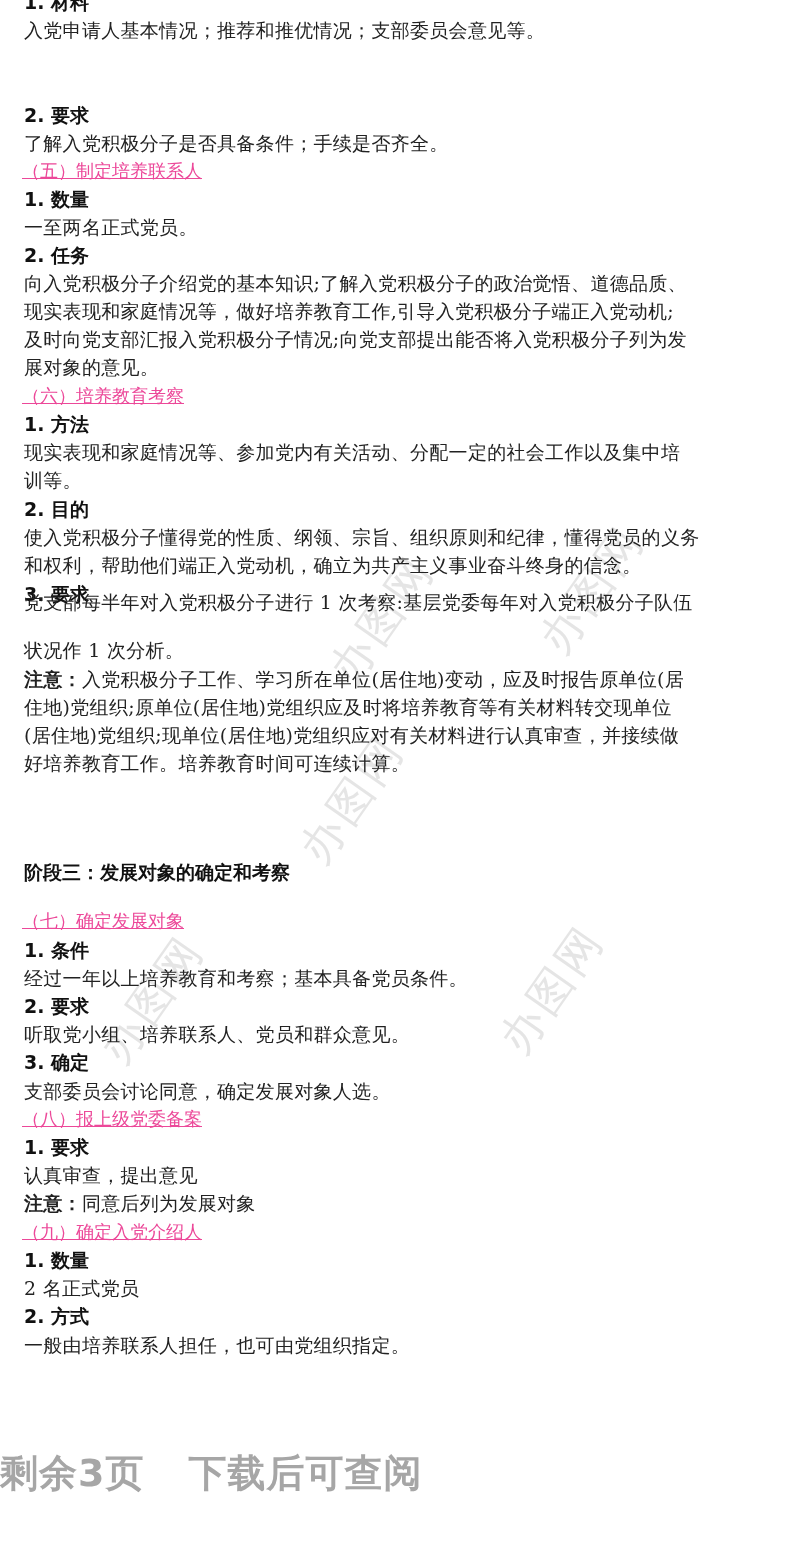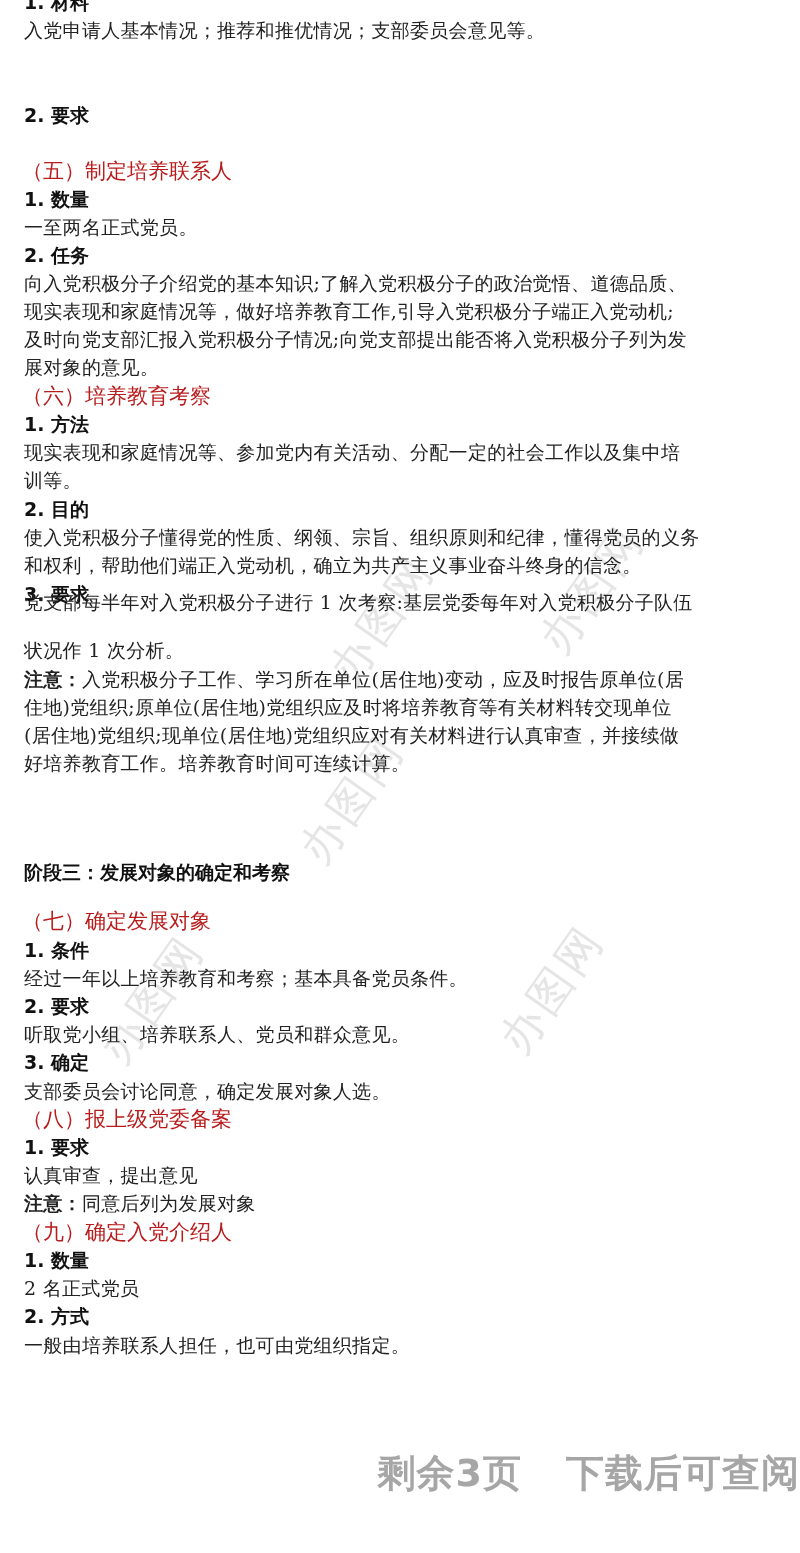--- a/index.html
+++ b/index.html
@@ -1,46 +1,47 @@
 <!DOCTYPE html>
 <html><head>
 <meta charset="utf-8">
 <style>
   html, body { margin: 0; padding: 0; background: #ffffff; }
   body { width: 800px; height: 1553px; position: relative; overflow: hidden;
          font-family: "DejaVu Serif", "Liberation Serif", serif; color: #1a1a1a; }
   .page { position: absolute; left: 0; top: 0; width: 800px; height: 1553px; }
   .line { position: absolute; left: 24px; font-size: 19px; line-height: 28px; white-space: nowrap; }
   .h-black { font-family: "DejaVu Sans", "Liberation Sans", sans-serif; font-weight: bold; font-size: 19px; color: #111; }
-  .h-red { font-family: "DejaVu Sans", "Liberation Sans", sans-serif; font-size: 21px; color: #b91c1c; left: 22px; }
+  .h-red { font-family: "DejaVu Sans", "Liberation Sans", sans-serif; font-size: 18px; color: #ec4899; left: 22px; text-decoration: underline; }
   .body-txt { color: #222; letter-spacing: 0.3px; }
   .stage { font-family: "DejaVu Sans", "Liberation Sans", sans-serif; font-weight: bold; font-size: 19px; color: #111; }
   .note-label { font-family: "DejaVu Sans", "Liberation Sans", sans-serif; font-weight: bold; }
   .watermark { position: absolute; color: rgba(160,160,160,0.28); font-family: "DejaVu Sans", "Liberation Sans", sans-serif;
                font-size: 44px; transform: rotate(-55deg); letter-spacing: 4px; pointer-events: none; white-space: nowrap; }
-  .footer { position: absolute; left: 0; width: 800px; top: 1448px; text-align: right;
+  .footer { position: absolute; left: 0; width: 800px; top: 1448px; text-align: left;
             font-family: "DejaVu Sans", "Liberation Sans", sans-serif; font-weight: bold;
             font-size: 38px; color: #a6a6a6; letter-spacing: 1px; }
   .footer span.gap { display: inline-block; width: 44px; }
 </style>
 </head>
 <body>
 
 <div class="page">
 
   <div class="watermark" style="left:280px; top:770px;">办图网</div>
   <div class="watermark" style="left:480px; top:960px;">办图网</div>
   <div class="watermark" style="left:80px; top:970px;">办图网</div>
   <div class="watermark" style="left:520px; top:560px;">办图网</div>
   <div class="watermark" style="left:310px; top:590px;">办图网</div>
 
   <div class="line h-black" style="top:-12px;">1. 材料</div>
   <div class="line body-txt" style="top:16px;">入党申请人基本情况；推荐和推优情况；支部委员会意见等。</div>
 
   <div class="line h-black" style="top:101px;">2. 要求</div>
+  <div class="line body-txt" style="top:129px;">了解入党积极分子是否具备条件；手续是否齐全。</div>
 
   <div class="line h-red" style="top:157px;">（五）制定培养联系人</div>
   <div class="line h-black" style="top:185px;">1. 数量</div>
   <div class="line body-txt" style="top:213px;">一至两名正式党员。</div>
   <div class="line h-black" style="top:241px;">2. 任务</div>
   <div class="line body-txt" style="top:269px;">向入党积极分子介绍党的基本知识;了解入党积极分子的政治觉悟、道德品质、</div>
   <div class="line body-txt" style="top:297px;">现实表现和家庭情况等，做好培养教育工作,引导入党积极分子端正入党动机;</div>
   <div class="line body-txt" style="top:325px;">及时向党支部汇报入党积极分子情况;向党支部提出能否将入党积极分子列为发</div>
   <div class="line body-txt" style="top:353px;">展对象的意见。</div>
 

